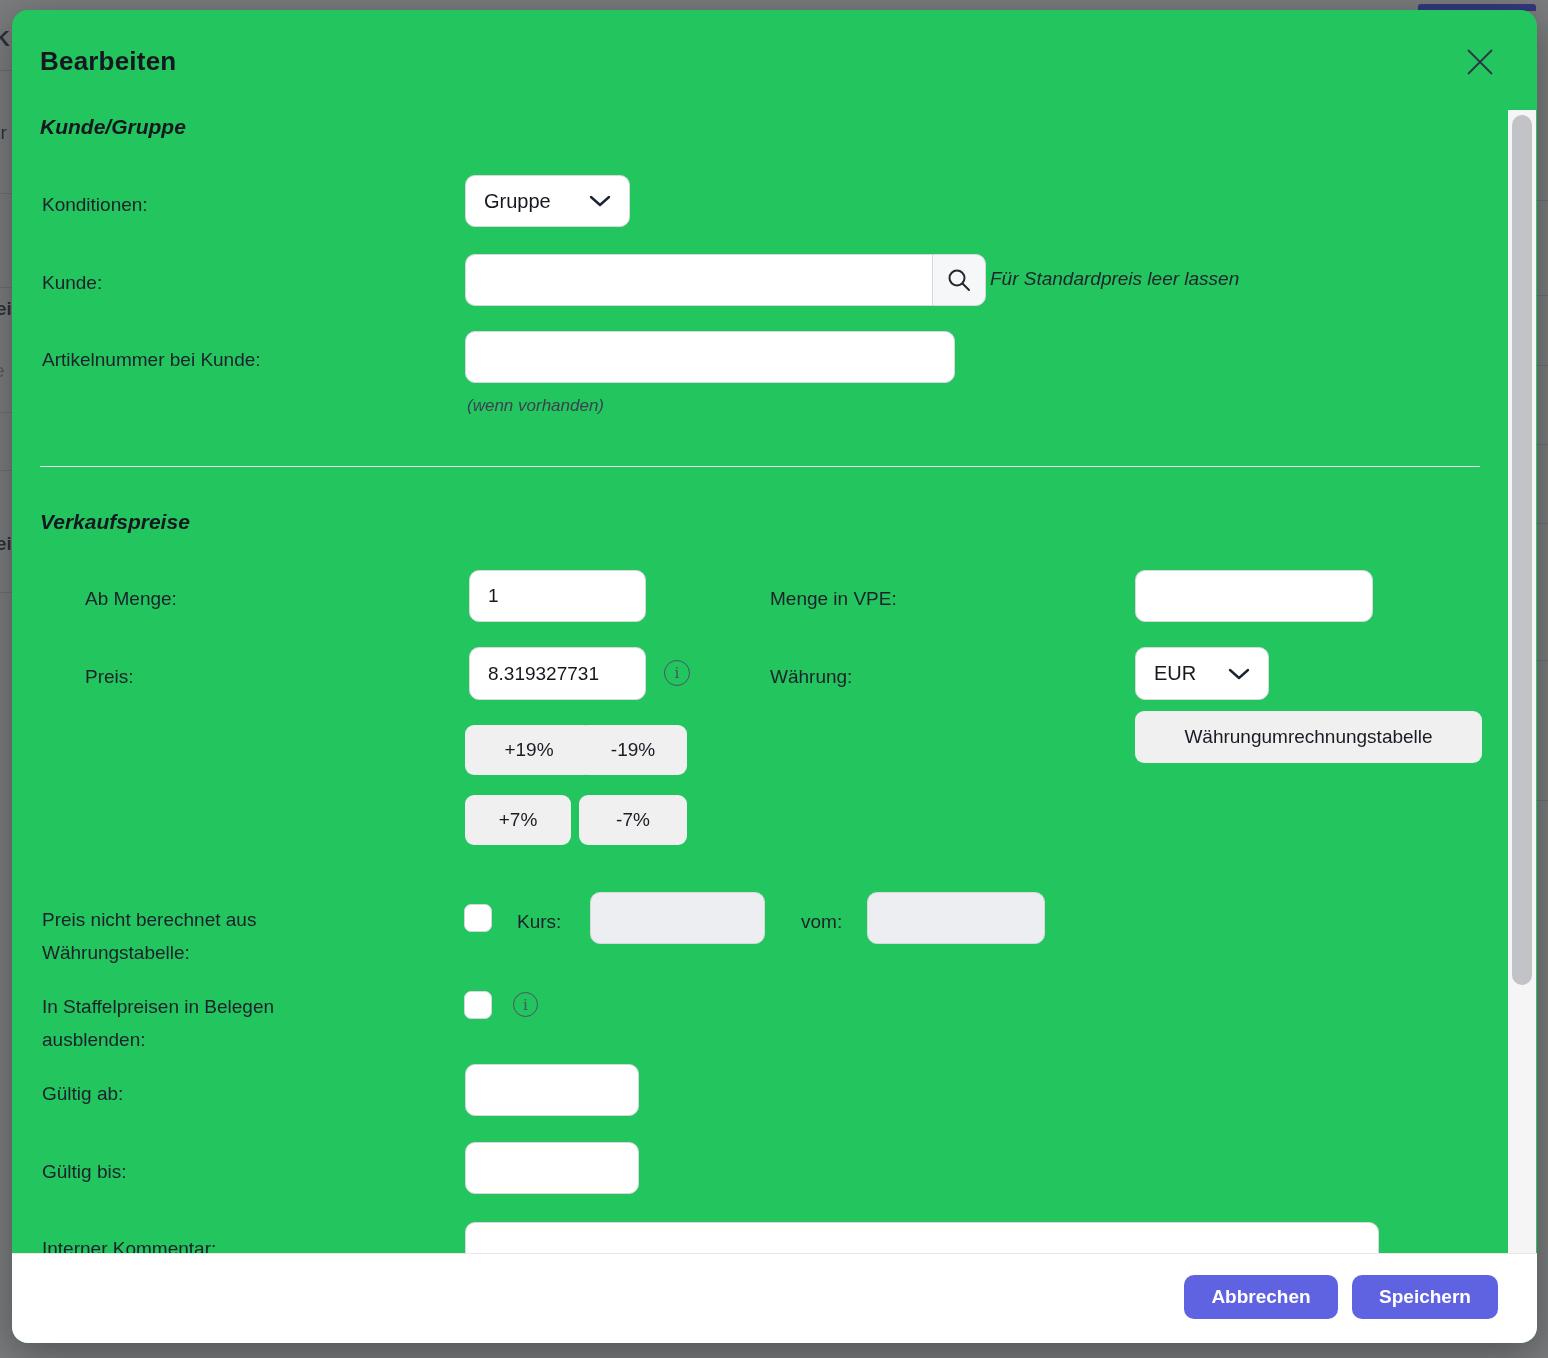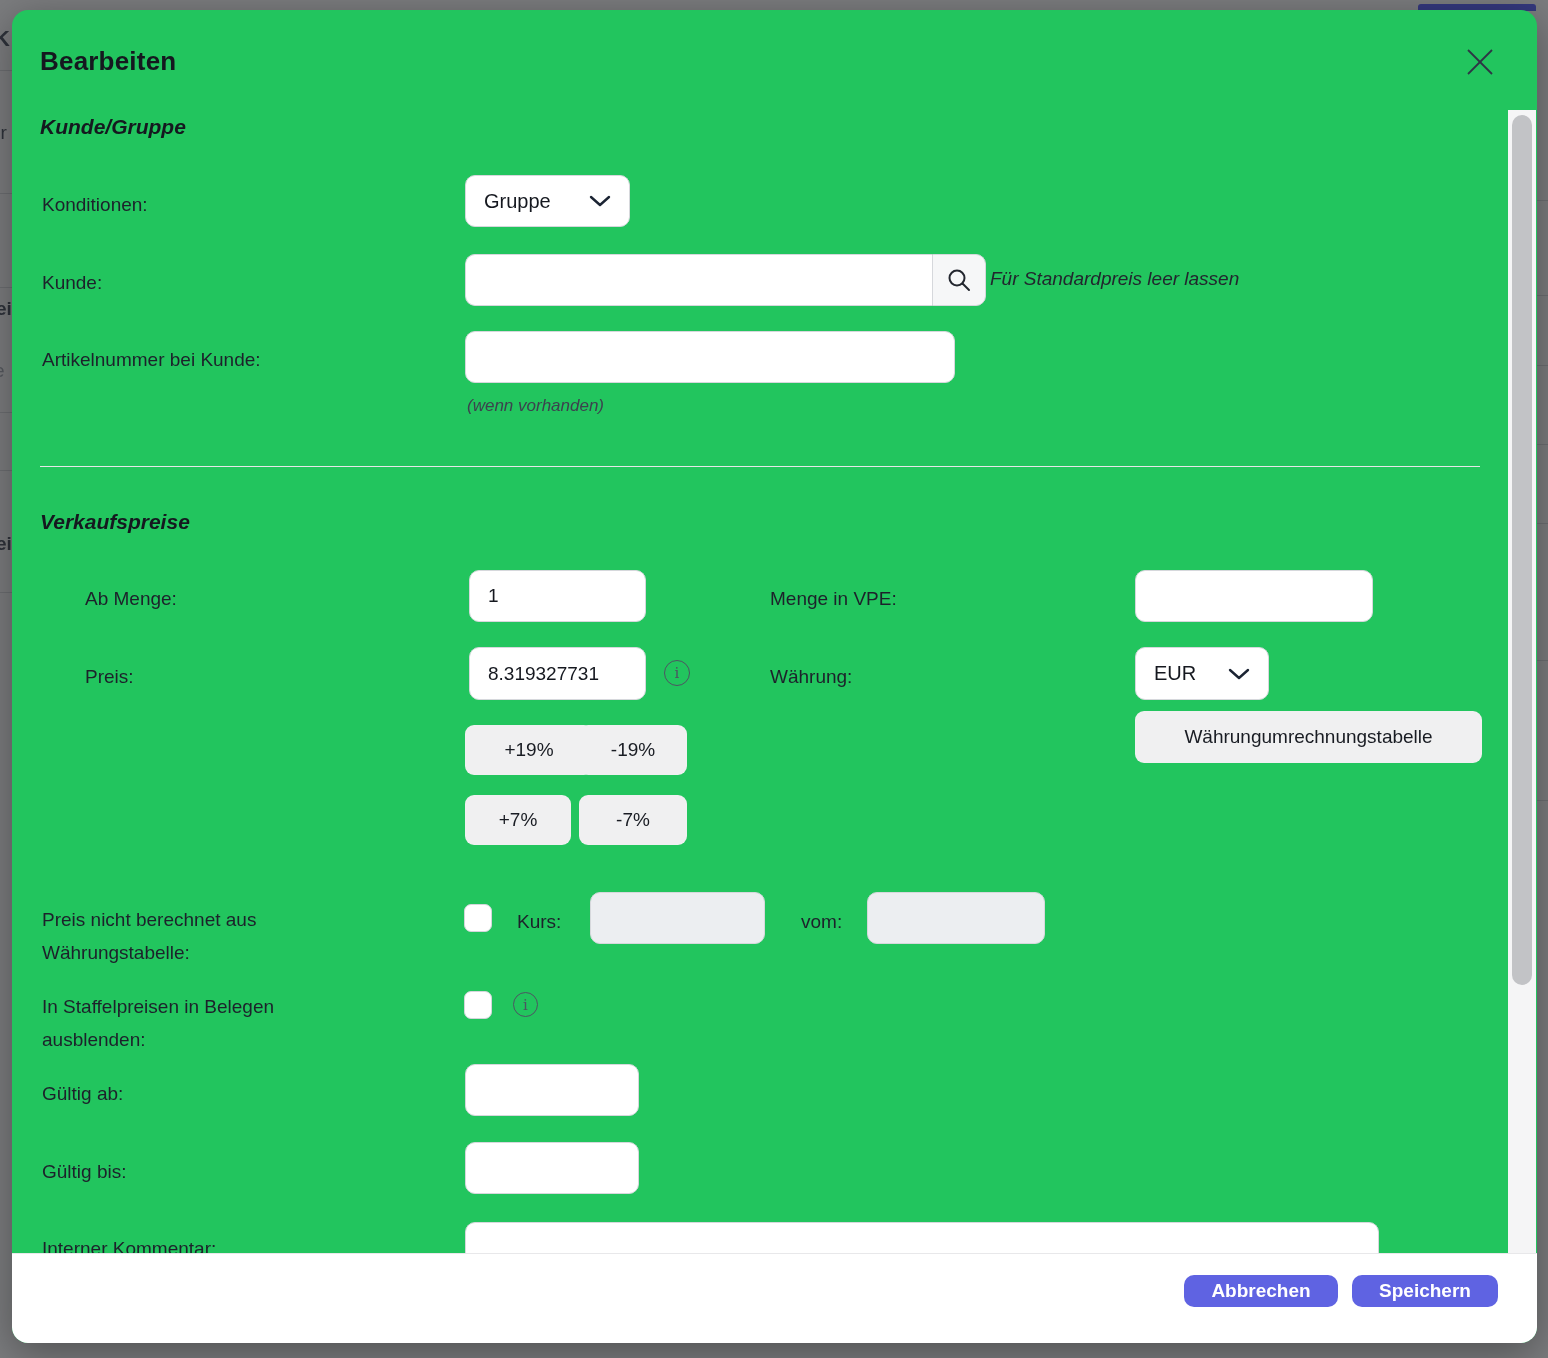--- a/index.html
+++ b/index.html
@@ -76,21 +76,21 @@
   .divider { position: absolute; height: 1px; background: #e6e7e9; }
 
   .scrollbar-track { position: absolute; left: 1496px; top: 100px; width: 28px; height: 1143px; background: #f5f5f6; }
   .scrollbar-thumb { position: absolute; left: 4px; top: 5px; width: 20px; height: 870px; background: #c2c3c6; border-radius: 10px; cursor: grab; }
 
   .footer {
     position: absolute; left: 0; top: 1243px; width: 100%; height: 90px;
     border-top: 1px solid #e8e8ea; background: #fff; border-radius: 0 0 16px 16px;
   }
   .btn-primary {
-    position: absolute; top: 21px; height: 32px; background: #5f63e2; border: none;
+    position: absolute; top: 21px; height: 44px; background: #5f63e2; border: none;
     border-radius: 10px; color: #fff; font-family: inherit; font-size: 19px; font-weight: bold;
     cursor: pointer;
   }
   svg { display: block; }
 </style>
 </head>
 <body>
 
 <div class="bg-topbtn" style="left:1418px; top:4px; width:118px; height:7px;"></div>
 <span class="bg-frag bold" style="left:-6px; top:26px; font-size:22px;">K</span>

